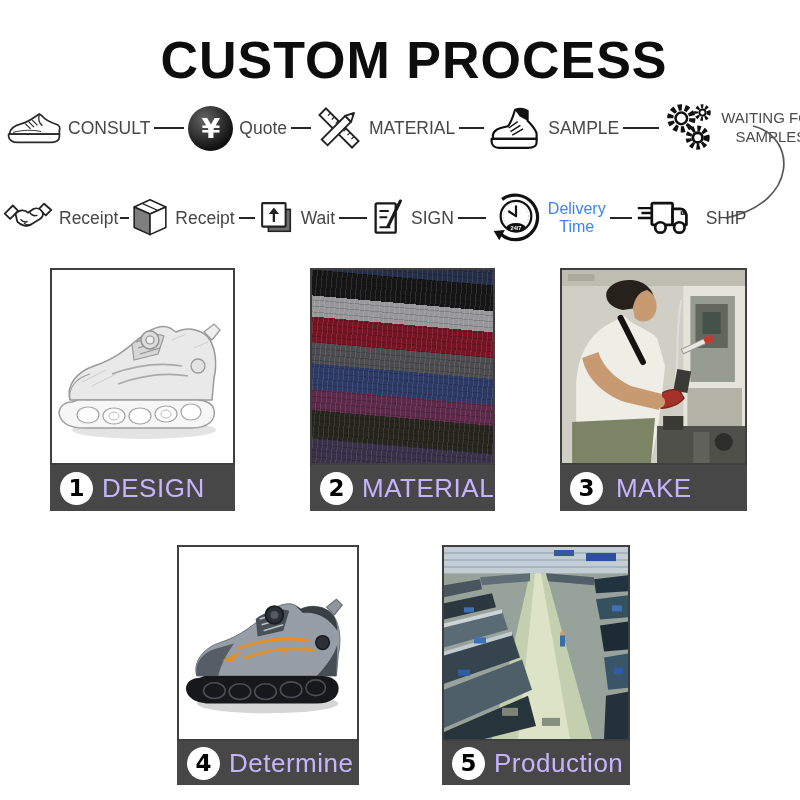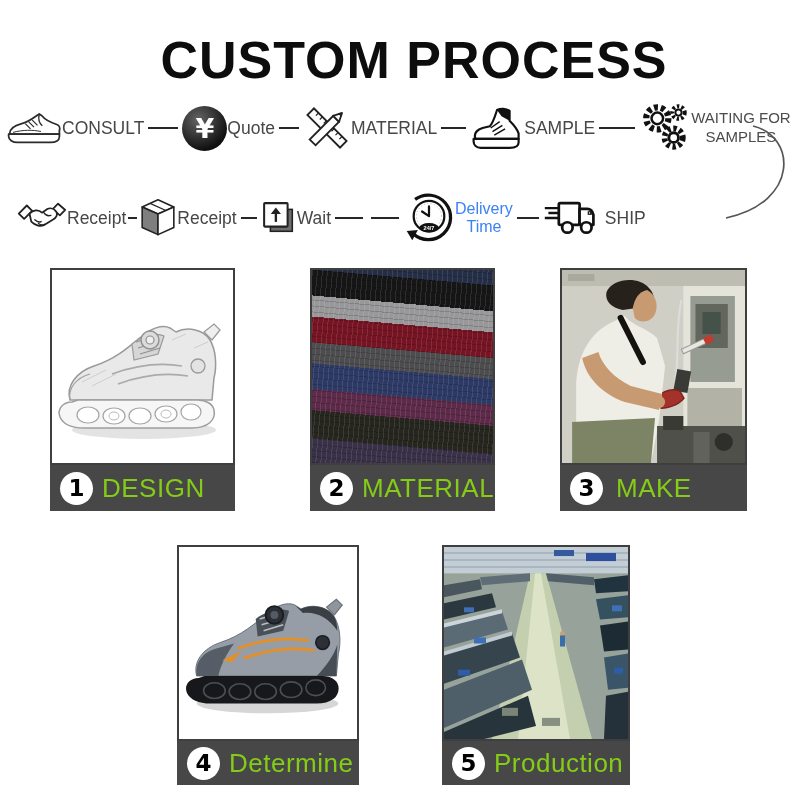--- a/index.html
+++ b/index.html
@@ -5,42 +5,42 @@
   html,body{margin:0;padding:0;}
   body{width:800px;height:800px;background:#ffffff;position:relative;overflow:hidden;
        font-family:"Liberation Sans",sans-serif;color:#454545;}
   .page{position:absolute;inset:0;}
   
   .title{position:absolute;top:16px;left:0;width:100%;text-align:center;margin:14px;
          font-size:52px;font-weight:700;letter-spacing:1px;color:#0d0d0d;}
   
   .flow{position:absolute;display:flex;align-items:center;}
   .flow1{top:96px;left:6px;width:760px;height:64px;}
-  .flow2{top:188px;left:17px;width:716px;height:60px;}
-  .step{display:flex;align-items:center;flex:none;}
+  .flow2{top:188px;left:3px;width:716px;height:60px;}
+  .step{display:flex;align-items:center;gap:6px;flex:none;}
   .flabel{font-size:17.5px;color:#474747;white-space:nowrap;}
   .wlabel{font-size:15px;color:#4b4b4b;line-height:1.25;text-align:center;white-space:nowrap;}
   .dlabel{font-size:16px;color:#3b82f6;line-height:1.15;text-align:center;white-space:nowrap;}
   .conn{border-top:2px solid #262626;height:0;flex:none;margin:0 4px;}
   .coin{width:45px;height:45px;border-radius:50%;flex:none;
         background:radial-gradient(circle at 36% 30%, #646464, #101010 72%);
         display:flex;align-items:center;justify-content:center;}
   .coin-sym{color:#fff;font-size:27px;font-weight:700;line-height:1;font-family:"DejaVu Sans",sans-serif;}
   .curve{position:absolute;left:718px;top:112px;overflow:visible;}
   
   .card{position:absolute;width:185px;box-sizing:border-box;}
   .photo{height:197px;border:2px solid #3f3f3f;box-sizing:border-box;background:#fff;
          position:relative;overflow:hidden;}
   .photo svg{display:block;width:100%;height:100%;}
   .bar{height:46px;background:#474747;display:flex;align-items:center;gap:9px;
        padding-left:10px;box-sizing:border-box;}
   .num{width:33px;height:33px;border-radius:50%;background:#ffffff;color:#000;flex:none;
        font-weight:700;font-size:23px;display:flex;align-items:center;justify-content:center;
        font-family:"DejaVu Sans",sans-serif;}
-  .blabel{color:#84cc16;font-size:26px;letter-spacing:.5px;white-space:nowrap;}
+  .blabel{color:#c4b5fd;font-size:26px;letter-spacing:.5px;white-space:nowrap;}
   .row2 .photo{height:196px;}
   .row2 .bar{height:44px;}
   
   .fabric{position:absolute;left:-20px;top:-20px;right:-20px;bottom:-20px;transform:rotate(5deg);
     background:linear-gradient(180deg,
       #252e47 0%, #252e47 12%, #161616 12%, #161616 23%,
       #98989a 23%, #98989a 32%, #771424 32%, #771424 43%,
       #4d4d50 43%, #4d4d50 52%, #2e3a66 52%, #2e3a66 63%,
       #5d2a4a 63%, #5d2a4a 72%, #26261f 72%, #26261f 84%,
       #393148 84%, #393148 100%);}
@@ -143,38 +143,46 @@
     <div class="step">
       <svg width="36" height="38" viewBox="0 0 46 46">
         <rect x="12" y="12" width="28" height="28" fill="#6e6e6e" stroke="#222" stroke-width="2"></rect>
         <rect x="4" y="4" width="30" height="30" rx="1" fill="#fff" stroke="#222" stroke-width="2.6"></rect>
         <path d="M19 28 V13" stroke="#222" stroke-width="3"></path>
         <polygon points="12.5,18 19,9.5 25.5,18" fill="#222"></polygon>
       </svg>
       <span class="flabel">Wait</span>
     </div>
     <div class="conn" style="width:28px"></div>
+    <div class="step">
+      <svg width="34" height="40" viewBox="0 0 44 48">
+        <rect x="6" y="5" width="26" height="38" rx="2" fill="#fff" stroke="#1a1a1a" stroke-width="3"></rect>
+        <path d="M11 15 H23 M11 23 H21 M11 36 H25" stroke="#1a1a1a" stroke-width="2.6"></path>
+        <path d="M38 2 L22 35" stroke="#1a1a1a" stroke-width="4" stroke-linecap="round"></path>
+      </svg>
+      <span class="flabel">SIGN</span>
+    </div>
     <div class="conn" style="width:28px"></div>
     <div class="step">
       <svg width="52" height="52" viewBox="0 0 56 56">
         <path d="M13 8 A24 24 0 1 1 11 45" stroke="#111" stroke-width="3.5" fill="none"></path>
         <polygon points="4,42 16,41 10,52" fill="#111"></polygon>
         <circle cx="28" cy="26" r="16.5" fill="#fff" stroke="#111" stroke-width="2.4"></circle>
         <circle cx="28" cy="26" r="13.5" fill="none" stroke="#aaa" stroke-width="1" stroke-dasharray="1 2.6"></circle>
         <path d="M28 26 V15.5 M28 26 L20.5 21" stroke="#111" stroke-width="2.4" stroke-linecap="round"></path>
         <ellipse cx="28" cy="38.5" rx="10.5" ry="5" fill="#111"></ellipse>
         <text x="28" y="40.7" font-size="6" font-weight="bold" fill="#fff" text-anchor="middle">24/7</text>
       </svg>
       <span class="dlabel">
         <span>Delivery</span><br>
         <span>Time</span>
       </span>
     </div>
     <div class="conn" style="width:22px"></div>
-    <div class="step" style="gap:6px">
+    <div class="step" style="gap:14px">
       <svg width="56" height="42" viewBox="0 0 62 46">
         <path d="M2 12 H17 M6 17.5 H17 M2 23 H17" stroke="#111" stroke-width="2.6"></path>
         <rect x="17.5" y="6.5" width="23" height="24" rx="1.5" fill="#fff" stroke="#111" stroke-width="3"></rect>
         <path d="M40.5 13 H49 C52.5 13 55 16 55.8 19.5 L55.8 30.5 H40.5 Z" fill="#fff" stroke="#111" stroke-width="3" stroke-linejoin="round"></path>
         <rect x="49.5" y="15.5" width="4.5" height="4" fill="#111"></rect>
         <circle cx="51.5" cy="17.5" r="0.9" fill="#fff"></circle>
         <circle cx="27" cy="33.5" r="5.8" fill="#fff" stroke="#111" stroke-width="3"></circle>
         <circle cx="48" cy="33.5" r="5.8" fill="#fff" stroke="#111" stroke-width="3"></circle>
       </svg>
       <span class="flabel">SHIP</span>

